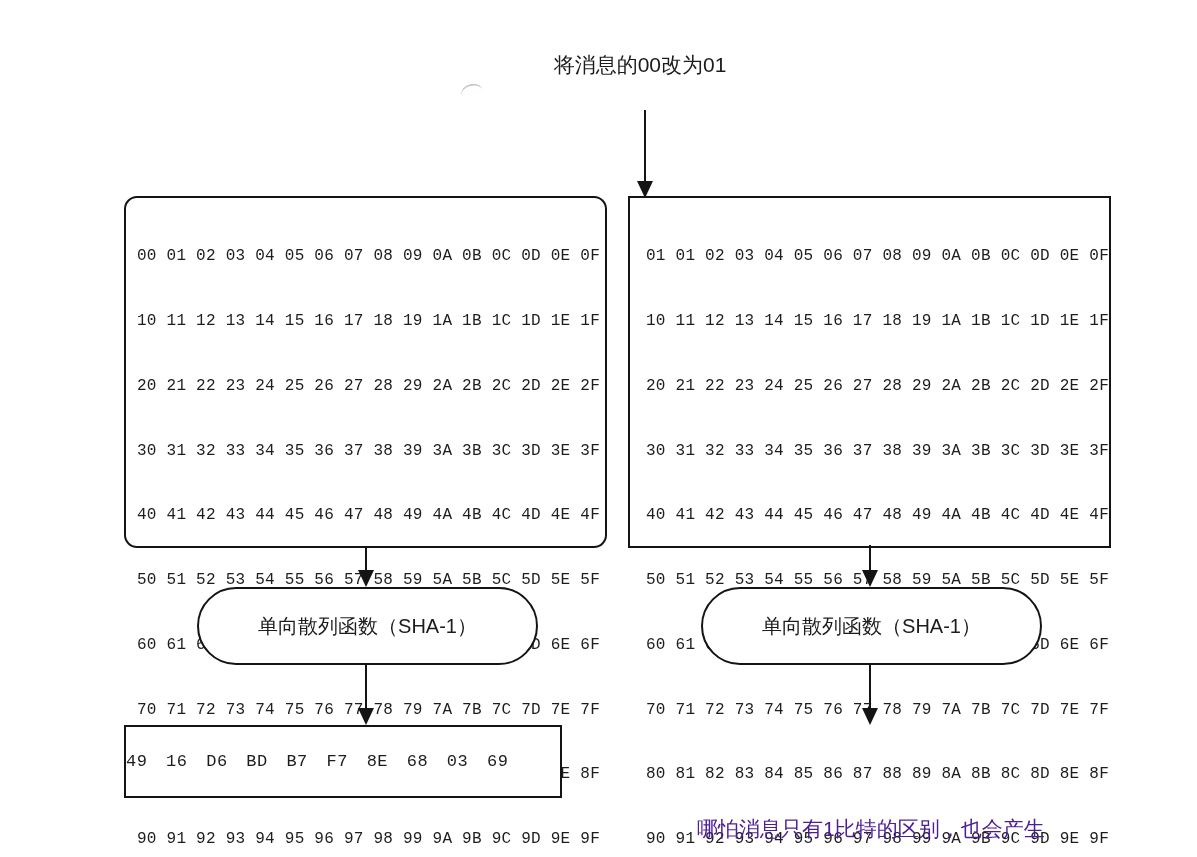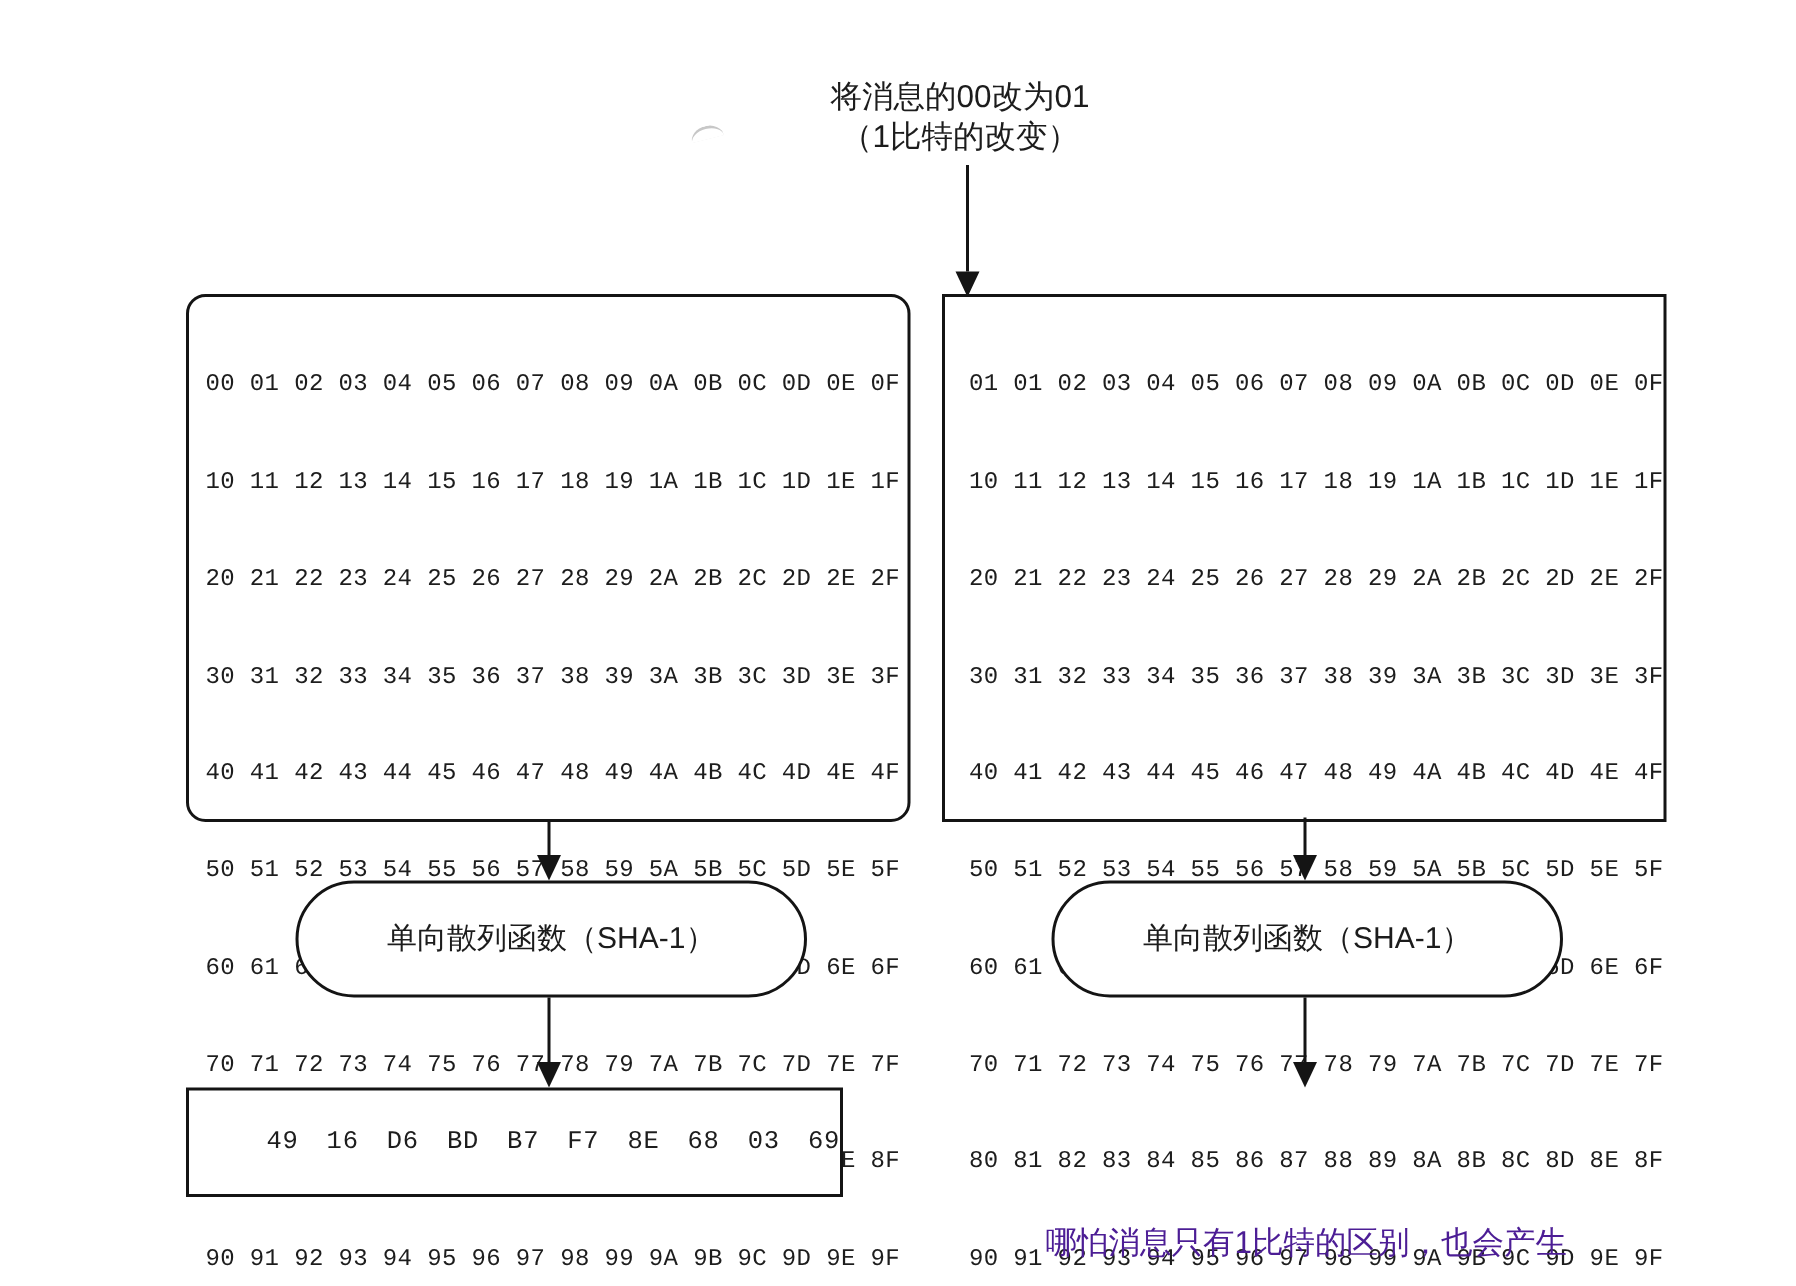--- a/index.html
+++ b/index.html
@@ -49,41 +49,40 @@
     border:2.5px solid #141414;border-radius:39px;background:#fff;
     display:flex;justify-content:center;align-items:center;
     font-size:20px;line-height:27px;color:#1c1c1c;
   }
   #capsule-left{left:197px;}
   #capsule-right{left:701px;}
   
   .digest{
     position:absolute;top:701px;width:438px;height:73px;box-sizing:border-box;
     border:2.5px solid #141414;background:#fff;
-    display:flex;flex-direction:column;justify-content:center;align-items:flex-end;
+    display:flex;flex-direction:column;justify-content:center;align-items:flex-start;
     font-family:"Liberation Mono","DejaVu Sans Mono",monospace;
     font-size:17px;line-height:31px;letter-spacing:0.5px;word-spacing:8px;
     color:#1d1d1d;white-space:pre;
   }
   #digest-left{left:124px;}
   #digest-right{left:628px;}
   
   .caption{
     position:absolute;left:697px;top:791px;
     font-size:21px;line-height:27px;color:#4c1d95;white-space:nowrap;
   }
 </style>
 </head>
 <body>
 
 <div class="canvas">
 
   <div class="annot">
     <div>将消息的00改为01</div>
-    <div>（1比特的改变）</div>
   </div>
   <div class="smudge"></div>
 
   <div class="arrow" id="arrow-annot">
     <div class="shaft"></div>
     <div class="head"></div>
   </div>
 
   <div class="hex-table" id="hex-table-left">
     <div>00 01 02 03 04 05 06 07 08 09 0A 0B 0C 0D 0E 0F</div>

